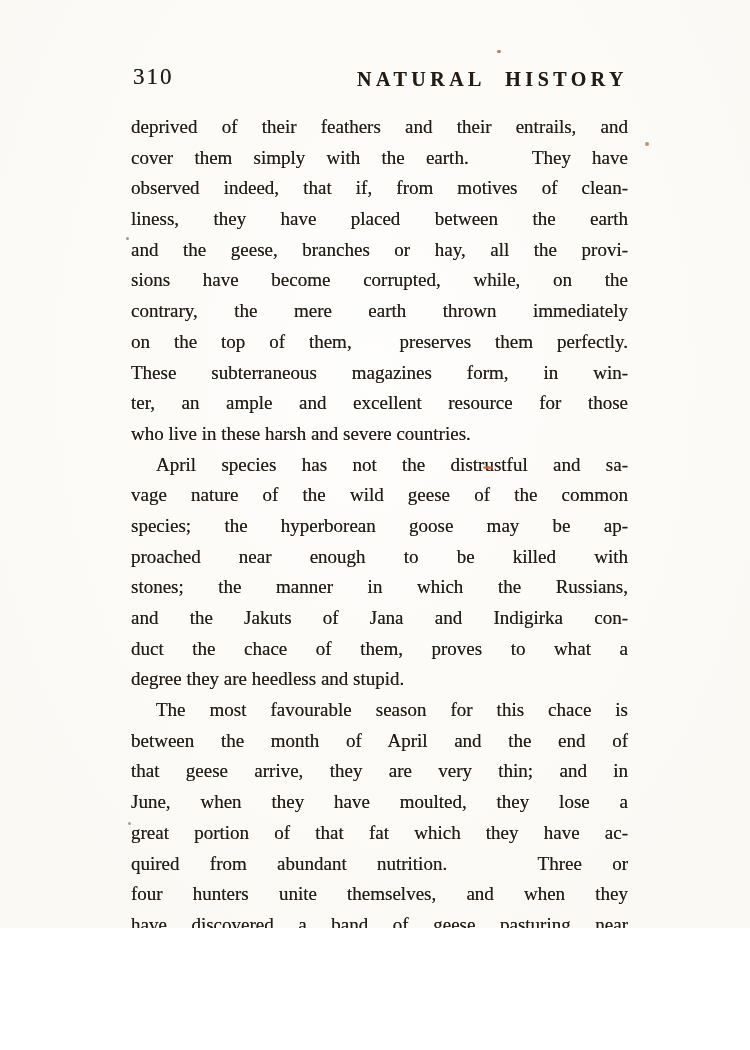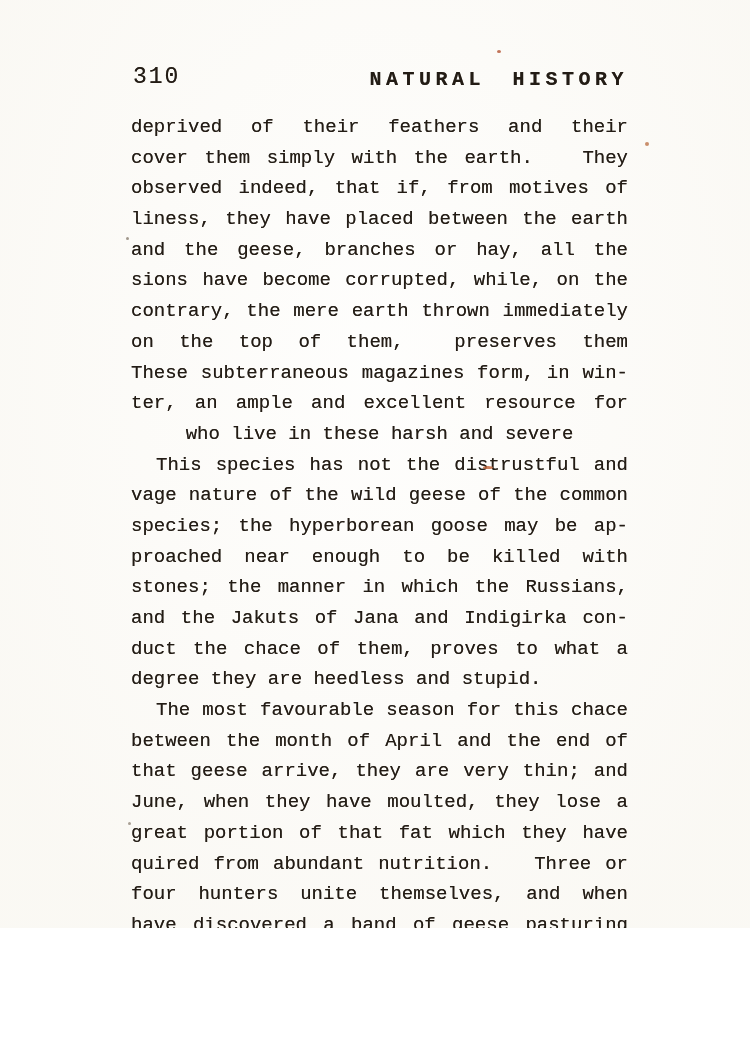--- a/index.html
+++ b/index.html
@@ -4,21 +4,21 @@
 <style>
   html, body { margin: 0; padding: 0; background: #ffffff; }
 
   .page {
     position: relative;
     width: 750px;
     height: 928px;
     background: #fdfcf9;
     background-image: radial-gradient(ellipse at 50% 40%, rgba(255,255,255,0.6) 0%, rgba(245,242,234,0.35) 85%);
     overflow: hidden;
-    font-family: Liberation Mono, monospace;
+    font-family: Liberation Serif, serif;
     color: #231c15;
   }
 
   .page-header {
     position: absolute;
     top: 64px;
     left: 131px;
     width: 497px;
     height: 30px;
   }
@@ -87,21 +87,21 @@
       <div class="line">cover them simply with the earth.&nbsp;&nbsp; They have</div>
       <div class="line">observed indeed, that if, from motives of clean-</div>
       <div class="line">liness, they have placed between the earth</div>
       <div class="line">and the geese, branches or hay, all the provi-</div>
       <div class="line">sions have become corrupted, while, on the</div>
       <div class="line">contrary, the mere earth thrown immediately</div>
       <div class="line">on the top of them,&nbsp; preserves them perfectly.</div>
       <div class="line">These subterraneous magazines form, in win-</div>
       <div class="line">ter, an ample and excellent resource for those</div>
       <div class="line left">who live in these harsh and severe countries.</div>
-      <div class="line indent">This species has not the distrustful and sa-</div>
+      <div class="line indent">April species has not the distrustful and sa-</div>
       <div class="line">vage nature of the wild geese of the common</div>
       <div class="line">species; the hyperborean goose may be ap-</div>
       <div class="line">proached near enough to be killed with</div>
       <div class="line">stones; the manner in which the Russians,</div>
       <div class="line">and the Jakuts of Jana and Indigirka con-</div>
       <div class="line">duct the chace of them, proves to what a</div>
       <div class="line left">degree they are heedless and stupid.</div>
       <div class="line indent">The most favourable season for this chace is</div>
       <div class="line">between the month of April and the end of</div>
       <div class="line">that geese arrive, they are very thin; and in</div>

